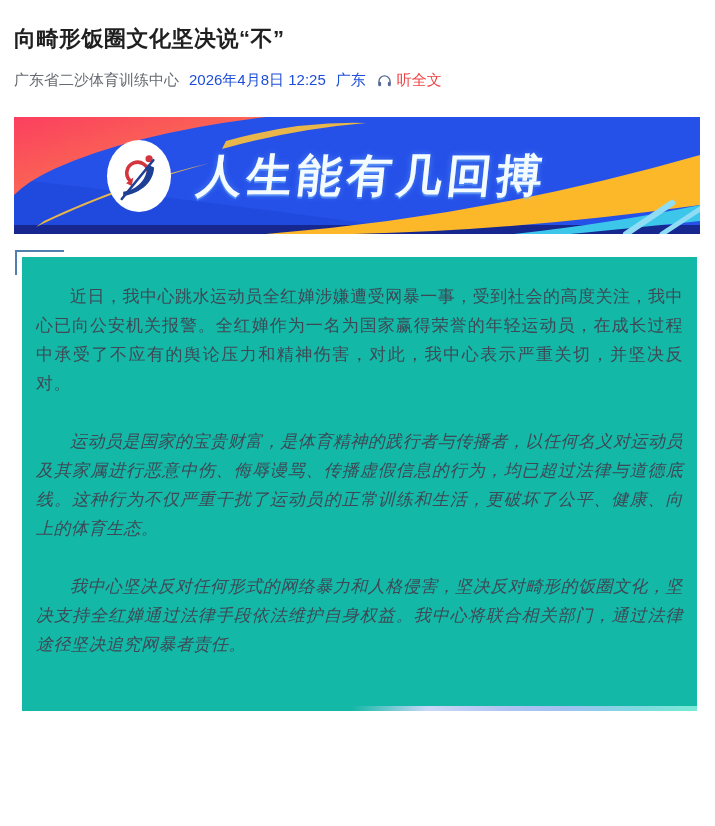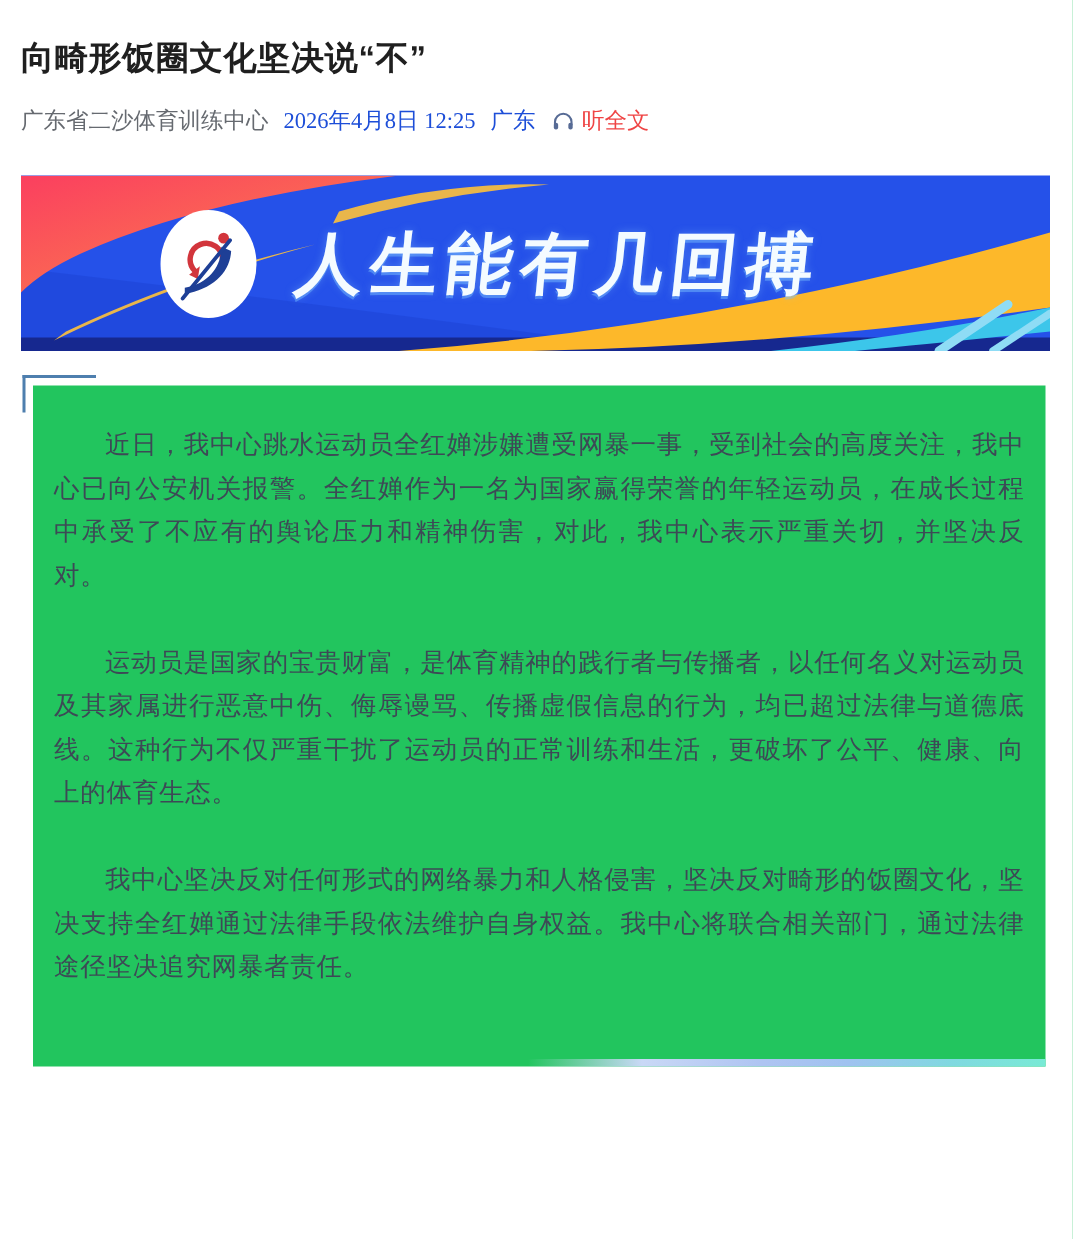--- a/index.html
+++ b/index.html
@@ -20,21 +20,20 @@
     color: #1f1f1f;
     letter-spacing: 0.5px;
   }
   .meta-row {
     margin-top: 17px;
     display: flex;
     align-items: center;
     font-size: 15px;
     gap: 10px;
     white-space: nowrap;
-    font-family: Liberation Serif, serif;
   }
   .meta-author { color: #666a70; }
   .meta-date, .meta-location { color: #1d4ed8; }
   .listen-btn {
     display: inline-flex;
     align-items: center;
     gap: 4px;
     color: #ef4444;
     cursor: pointer;
   }
@@ -87,32 +86,32 @@
     top: -7px;
     width: 49px;
     height: 25px;
     border-top: 2px solid #4e7fae;
     border-left: 2px solid #4e7fae;
   }
   .content-box {
     position: relative;
     margin-left: 8px;     
     margin-right: 4px;    
-    background: #22c55e;
+    background: #14b8a6;
     padding: 25px 14px 52px 14px;
   }
   .content-box p {
     font-size: 17px;
     line-height: 29px;
     color: #3d4956;
     text-indent: 2em;
     letter-spacing: 0.5px;
     text-align: justify;
   }
-  .content-box p + p { margin-top: 29px; }
+  .content-box p + p { margin-top: 29px; font-style: italic; }
   .bottom-accent-bar {
     position: absolute;
     right: 0;
     bottom: 0;
     width: 345px;
     height: 5px;
     background: linear-gradient(90deg,
       rgba(238,244,250,0) 0%,
       #c9d8f6 22%,
       #aec4f2 45%,

